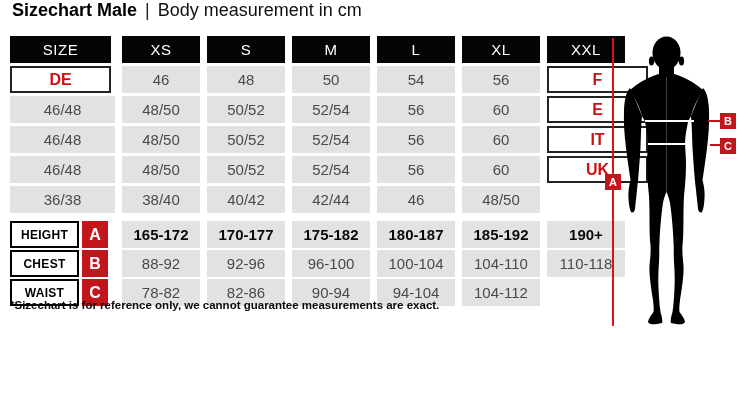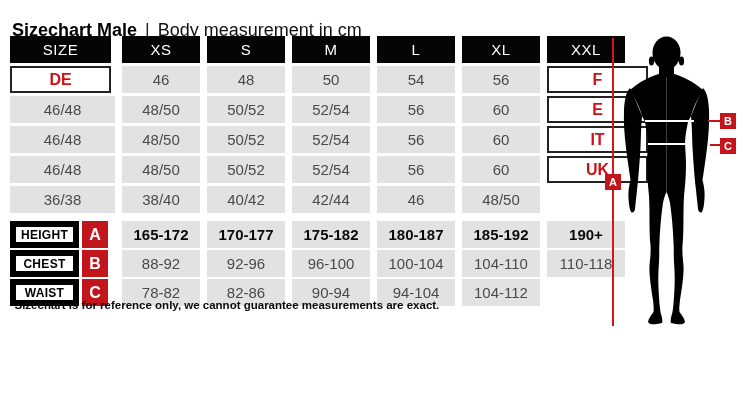--- a/index.html
+++ b/index.html
@@ -2,21 +2,21 @@
 <html><head>
 <meta charset="utf-8">
 <style>
   * { margin:0; padding:0; box-sizing:border-box; }
   body { background:#fff; }
   .page {
     position:relative; width:750px; height:414px; background:#ffffff;
     font-family:"Liberation Sans", sans-serif; overflow:hidden;
   }
   
-  .title-bar { position:absolute; left:12px; top:20px; font-size:18px; color:#000; white-space:nowrap; }
+  .title-bar { position:absolute; left:12px; top:0; font-size:18px; color:#000; white-space:nowrap; }
   .title-main { font-weight:bold; }
   .title-sep { font-weight:400; padding:0 8px; color:#222; }
   .title-sub { font-weight:400; color:#111; }
 
   
   .grid {
     position:absolute; left:10px; display:grid;
     grid-template-columns:105px repeat(6, 78px);
     column-gap:7px; grid-auto-rows:27px;
   }
@@ -27,21 +27,21 @@
   .head-label { width:101px; justify-self:start; }
   .data { background:#e2e2e2; color:#4a4a4a; font-size:15px; }
   .data.strong { font-weight:bold; color:#0a0a0a; }
   .label-box {
     width:101px; height:100%; justify-self:start;
     background:#ffffff; border:2px solid #222222;
     color:#cc1014; font-weight:bold; font-size:16px;
   }
   .m-wrap { display:flex; gap:3px; align-items:stretch; height:100%; }
   .m-box {
-    width:69px; background:#ffffff; border:6px solid #000000;
+    width:69px; background:#ffffff; border:2px solid #000000;
     color:#000; font-weight:bold; font-size:12px; letter-spacing:0.3px;
     display:flex; align-items:center; justify-content:center;
   }
   .m-square {
     width:26px; background:#c3161c; color:#ffffff; font-weight:bold; font-size:16px;
     display:flex; align-items:center; justify-content:center;
   }
 
   
   .footnote { position:absolute; left:10px; top:292px; font-size:11.5px; font-weight:bold; color:#0a0a0a;margin-top:7px; }

